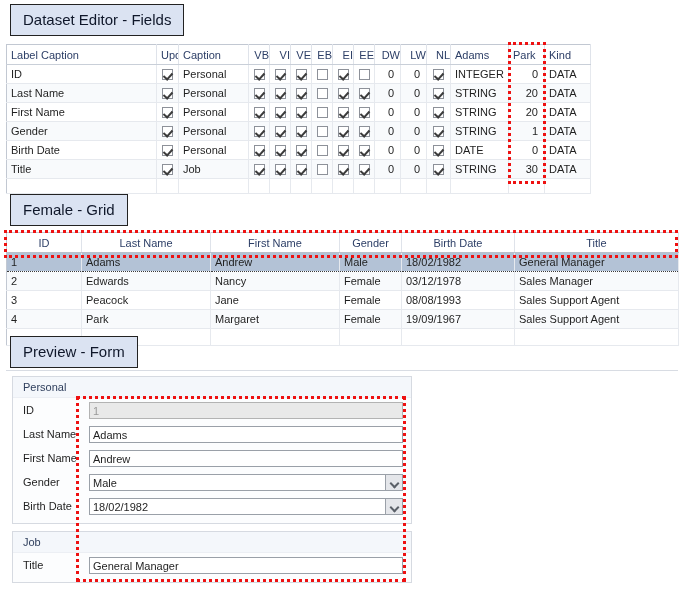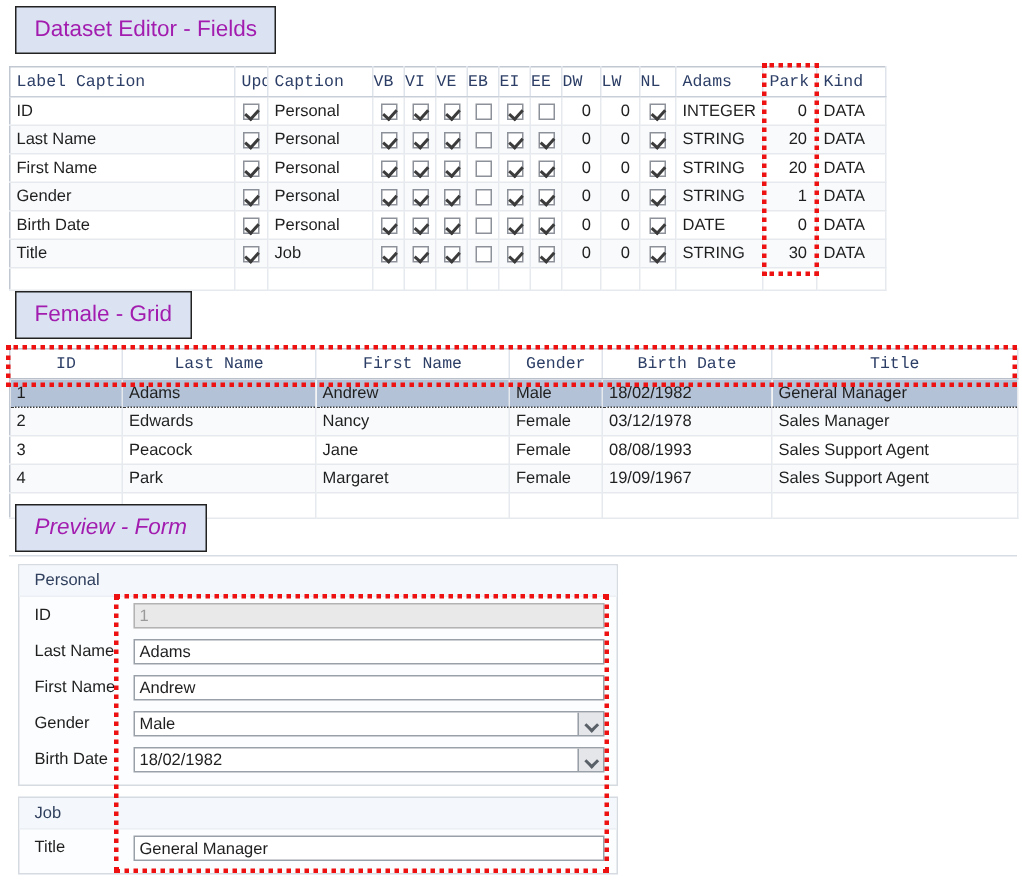--- a/index.html
+++ b/index.html
@@ -12,21 +12,21 @@
     position:relative;
     overflow:hidden;
     -webkit-font-smoothing:antialiased;
   }
 
   
   .badge{
     position:absolute;
     background:#dbe3f2;
     border:1.5px solid #222;
-    color:#a21caf;
+    color:#0f172a;
     font-size:15px;
     line-height:1;
     padding:7px 12px 8px 12px;
     white-space:nowrap;
     z-index:6;
   }
 
   
   table{border-collapse:collapse;table-layout:fixed;}
   .gridtbl{
@@ -38,40 +38,39 @@
     font-weight:normal;
     color:#2c3e66;
     background:#ffffff;
     border-right:1px solid #dfe3ea;
     border-bottom:1px solid #c9cfd8;
     padding:3px 4px;
     text-align:left;
     white-space:nowrap;
     overflow:hidden;
     height:13px;
-    font-family:Liberation Mono, monospace;
   }
   .gridtbl td{
     border-right:1px solid #e6e9ee;
     border-bottom:1px solid #e6e9ee;
     padding:2px 4px;
     height:14px;
     white-space:nowrap;
     overflow:hidden;
     color:#1f1f1f;
   }
   .gridtbl tr.odd td{background:#ffffff;}
   .gridtbl tr.even td{background:#f8fafc;}
 
   
   #fields-table{left:6px;top:44px;width:584px;border:1px solid #c2c8d2;border-right:none;border-bottom:none;}
   #fields-table th{border-top:none;}
   #fields-table td.num{text-align:right;padding-right:6px;}
   #fields-table td.ctr{text-align:center;padding:1px 0;}
-  #fields-table th.ctr{text-align:left;padding:3px 0;}
+  #fields-table th.ctr{text-align:right;padding:3px 0;}
   #fields-table tr.blank td{height:10px;background:#ffffff;}
 
   .cb{
     display:inline-block;
     width:11px;height:11px;
     border:1px solid #8d9199;
     background:#fff;
     position:relative;
     vertical-align:middle;
     box-sizing:border-box;
@@ -395,21 +394,21 @@
         <td></td>
         <td></td>
         <td></td>
         <td></td>
         <td></td>
         <td></td>
       </tr>
     </tbody>
 </table>
 
-<div class="badge" style="left:10px;top:336px;font-style:italic;">Preview - Form</div>
+<div class="badge" style="left:10px;top:336px;">Preview - Form</div>
 
 <div class="hr-sep"></div>
 
 <div id="form-panel">
     <div class="fgroup">
       <div class="fgroup-title">Personal</div>
       <div class="frow">
         <div class="flabel">ID</div>
         <div class="finput readonly"><span>1</span></div>
       </div>

